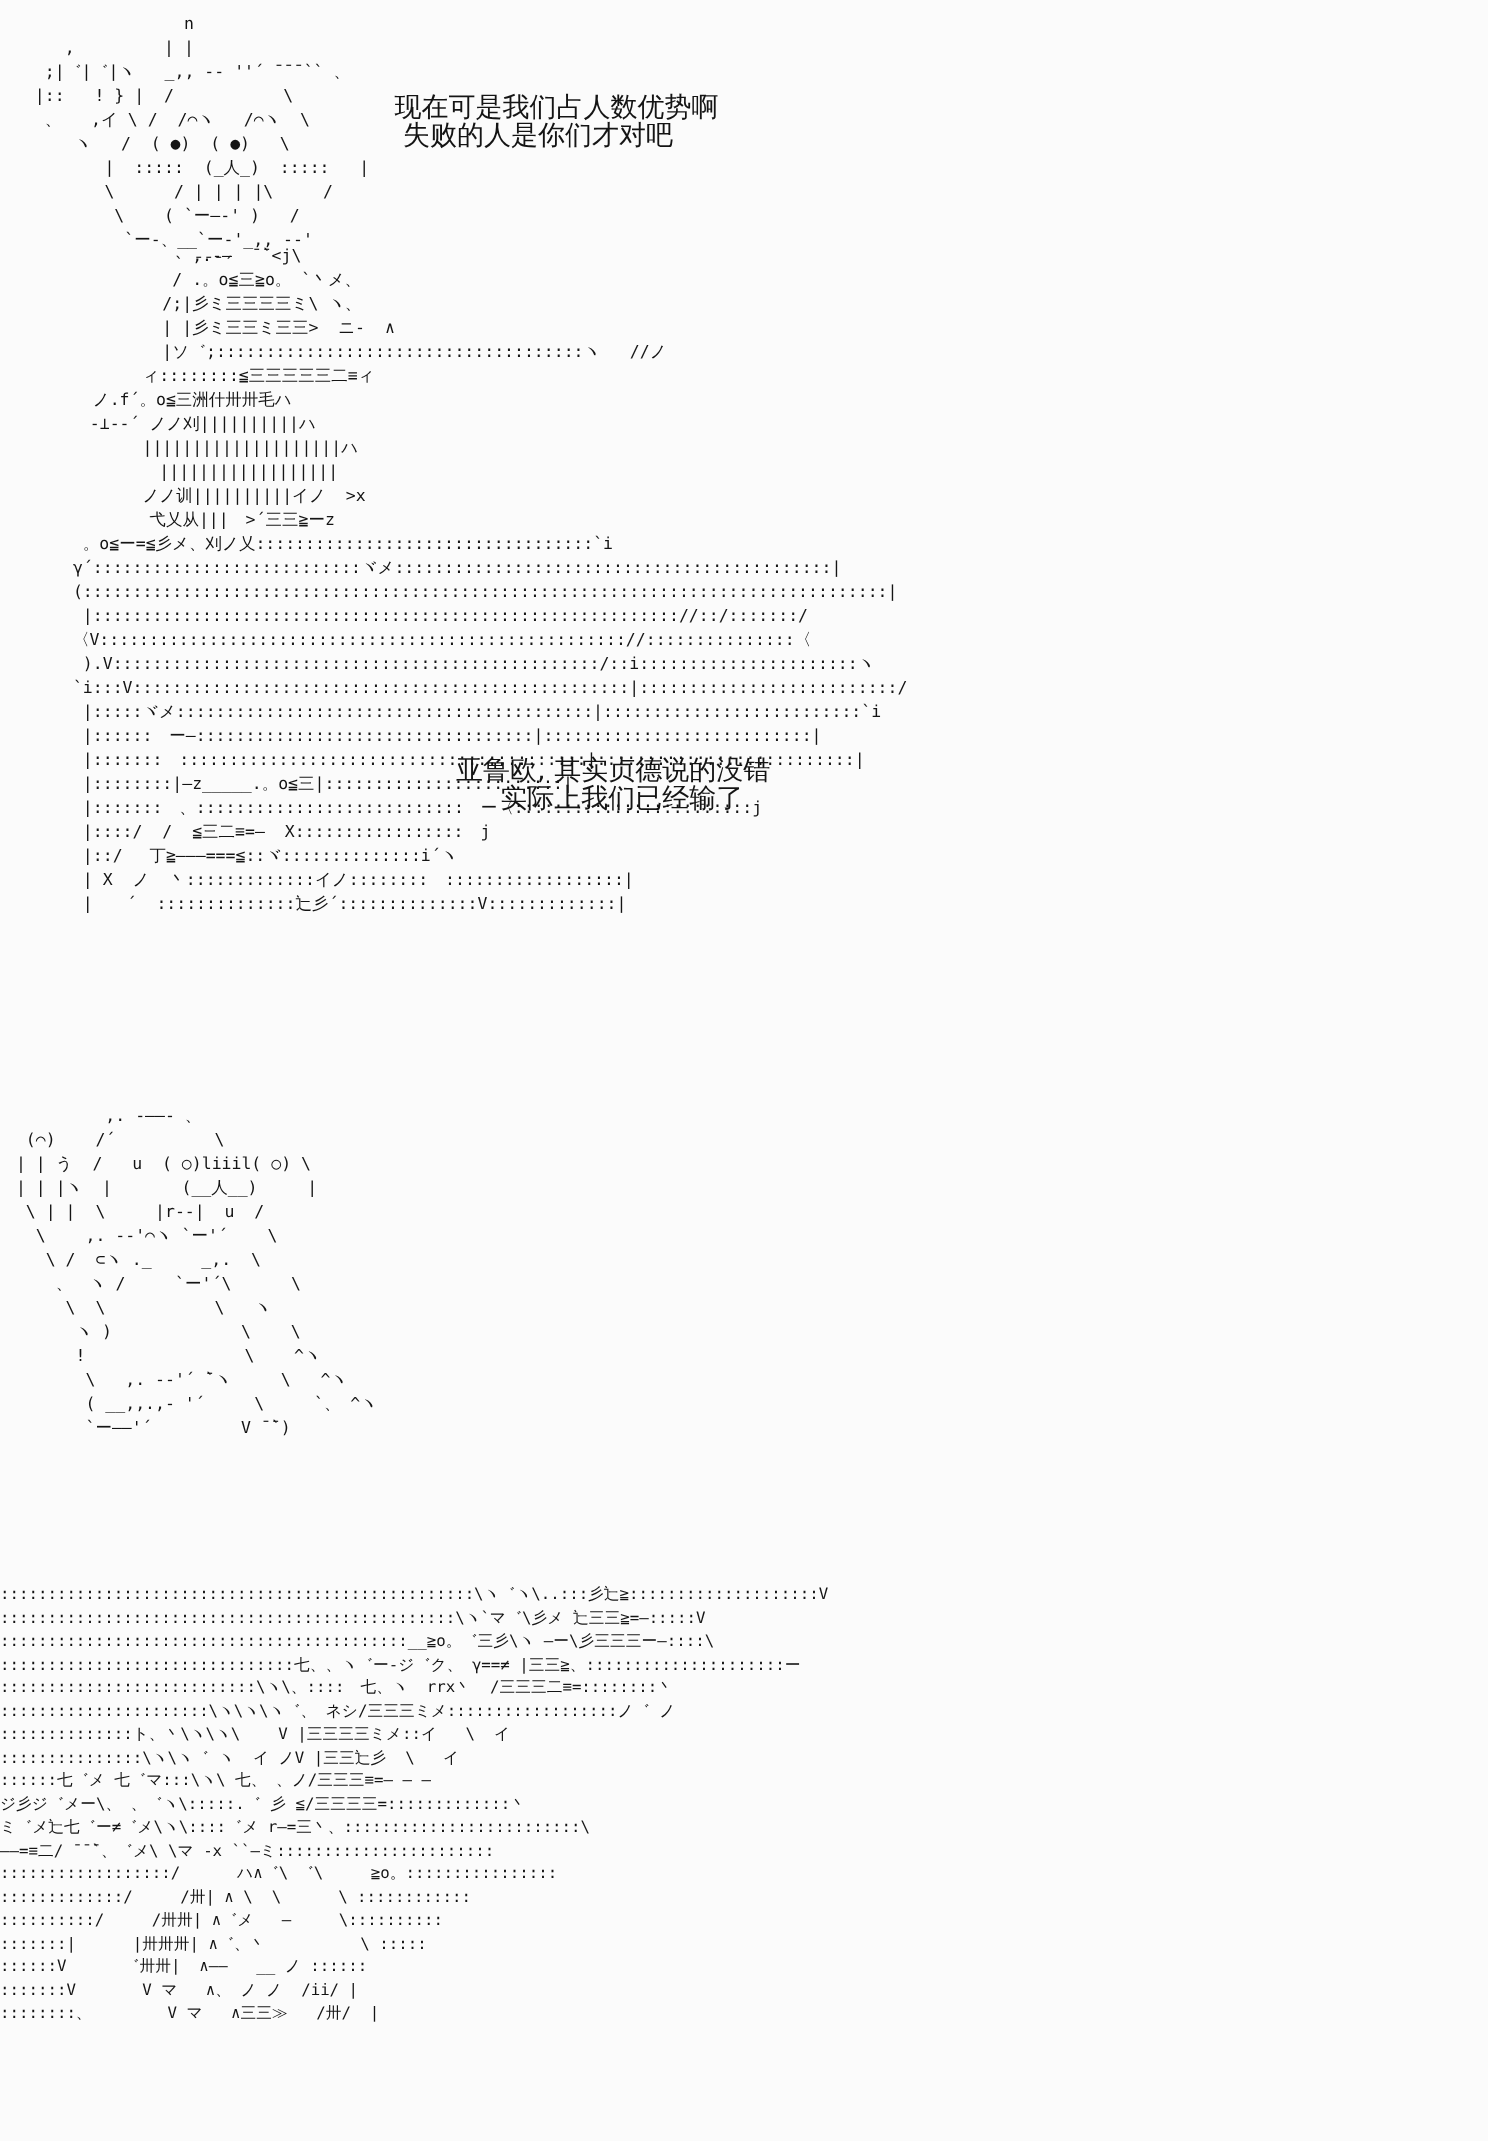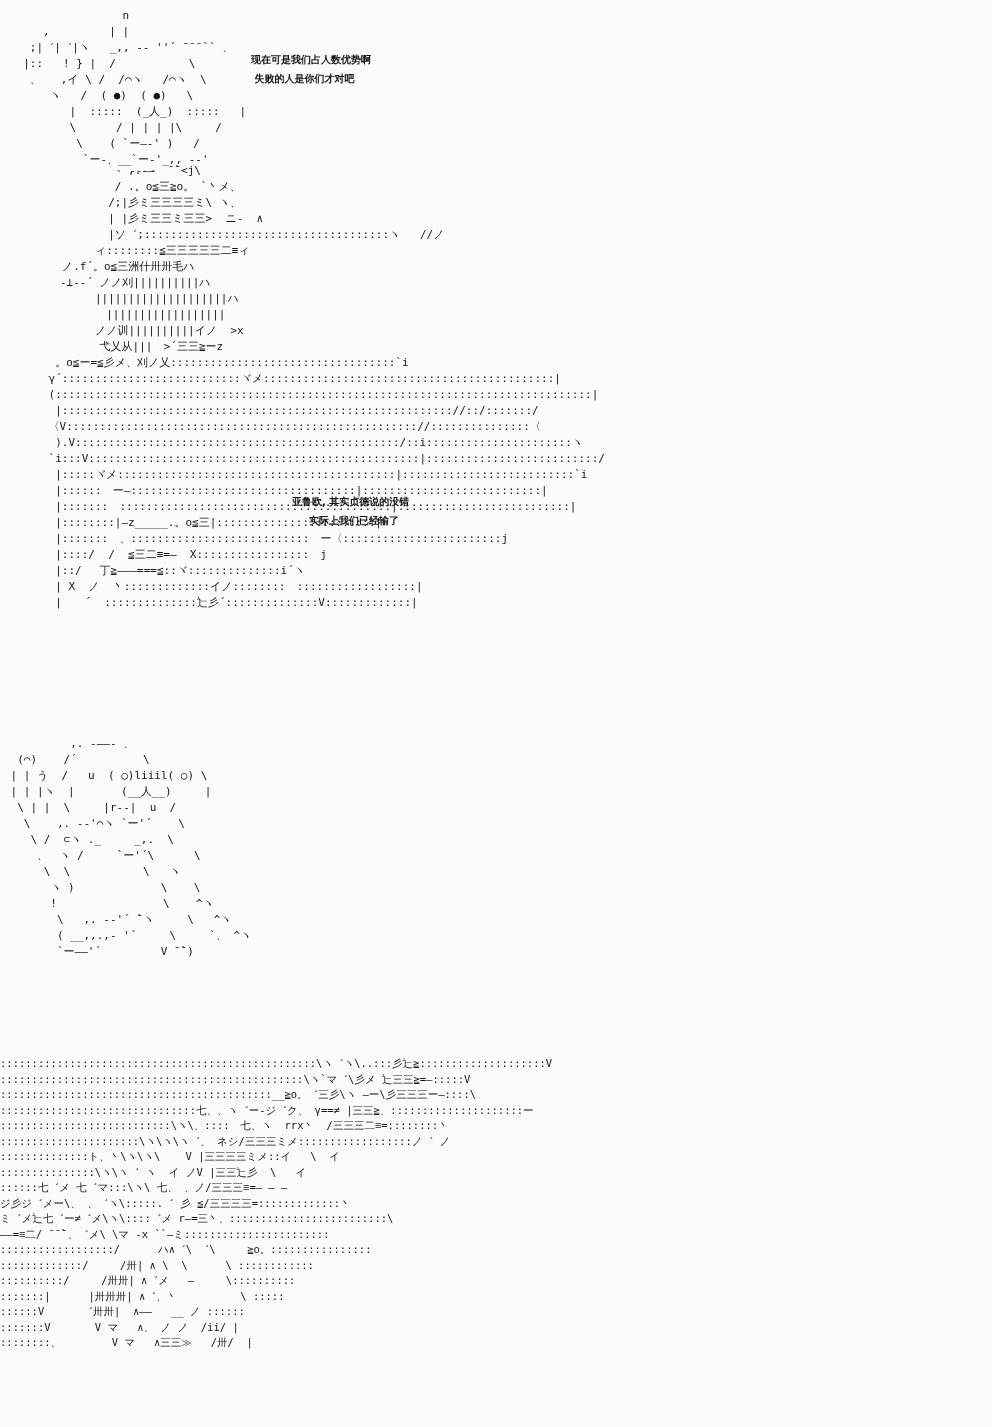--- a/index.html
+++ b/index.html
@@ -34,26 +34,26 @@
     letter-spacing: 0px;
     white-space: pre;
     color: #1a1a1a;
     margin: 0;
     padding: 0;
     -webkit-font-smoothing: none;
   }
   .dialogue {
     position: absolute;
     font-family: "DejaVu Sans", "Liberation Sans", sans-serif;
-    font-size: 10px;
+    font-size: 18px;
     line-height: 19px;
     white-space: pre;
     color: #141414;
-    font-weight: 700;
-    margin: 4px;
+    font-weight: 400;
+    margin: 16px;
   }
   
   #panel-1 { top: 8px; }
   #panel-1 .aa { padding-left: 10px; }
   #dlg-1 { left: 247px; top: 38px; }
 
   #panel-2 { top: 163px; }
   #panel-2 .aa { padding-left: 42px; }
   #dlg-2 { left: 288px; top: 325px; text-align: center; }
 

